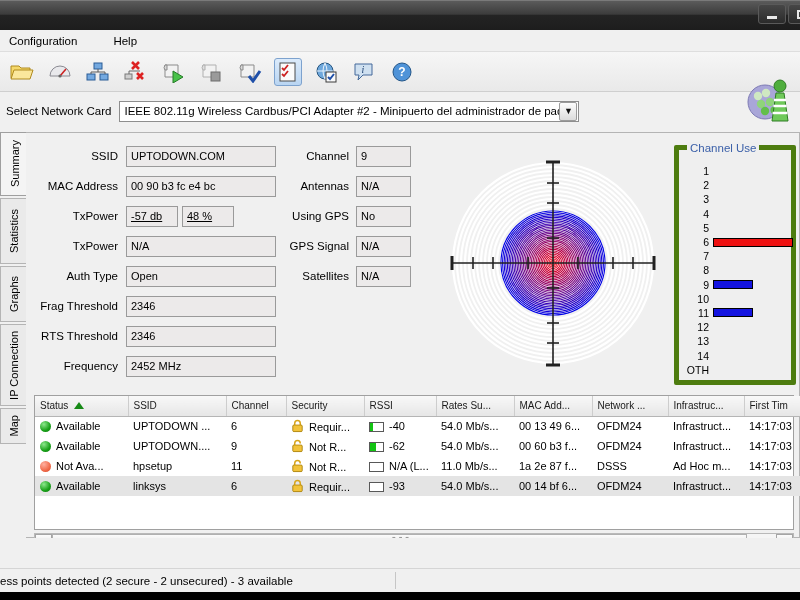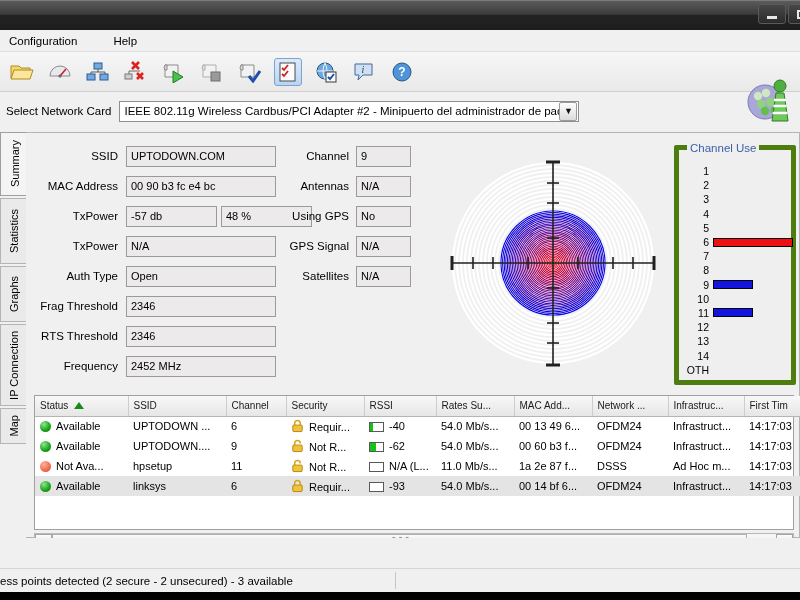--- a/index.html
+++ b/index.html
@@ -111,21 +111,21 @@
   .flabel {
     width: 100px; text-align: right; padding-right: 8px;
     font-size: 11.5px; color: #000;
   }
   .fbox {
     height: 21px; background: #eceaea; border: 1px solid #9a9a9a;
     display: flex; align-items: center; padding-left: 4px;
     font-size: 11px; color: #000; overflow: hidden; white-space: nowrap;
   }
   .fbox.w150 { width: 150px; }
-  .fbox.w75  { width: 91px; }
+  .fbox.w75  { width: 52px; text-decoration: underline; }
   .fbox.w55  { width: 55px; }
 
   .form2 { position: absolute; left: 250px; top: 8px; width: 160px; }
   .frow2 { display: flex; align-items: center; height: 30px; }
   .flabel2 { width: 80px; text-align: right; padding-right: 7px; font-size: 11.5px; }
 
   
   .radar {
     position: absolute; left: 412px; top: 10px; width: 230px; height: 240px;
   }

